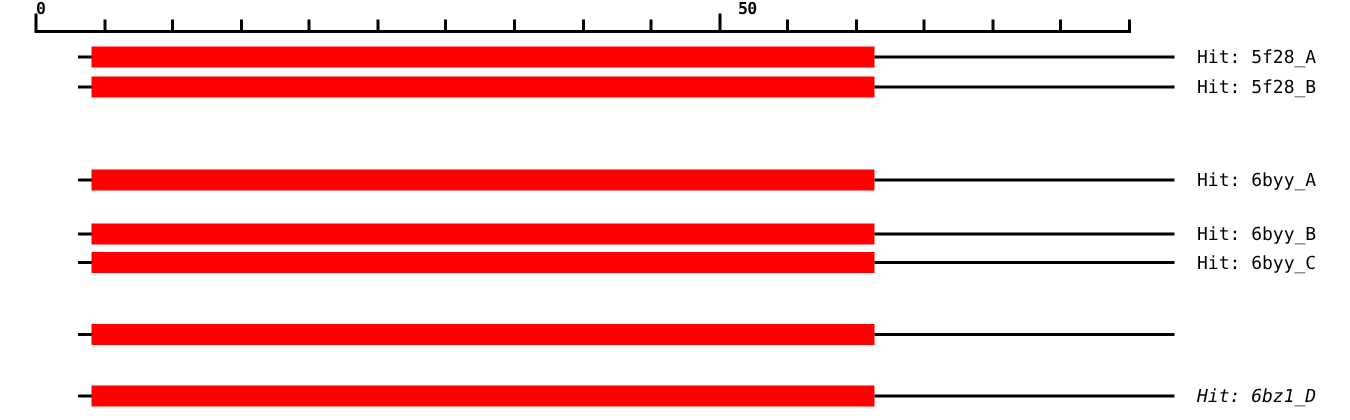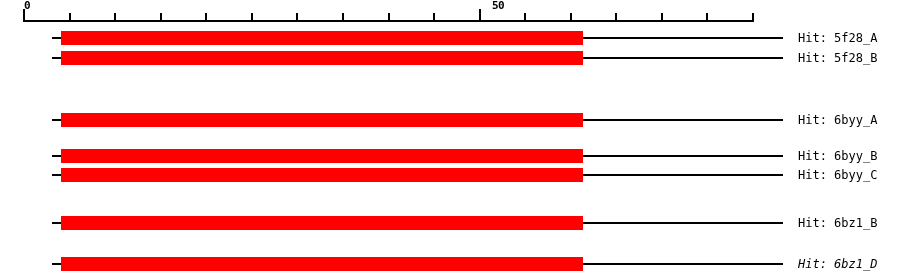--- a/index.html
+++ b/index.html
@@ -160,21 +160,20 @@
       <div class="hit-row" style="top: 137px; padding-left: 37px;">
         <div class="row-stub"></div>
         <div class="row-bar" style="left: 31.29px; width: 521.235px; background: rgb(255, 0, 0);"></div>
         <div class="row-tail" style="left: 552.525px; width: 200.475px; background: rgb(0, 0, 0);"></div>
         <div class="row-label">Hit: 6byy_C</div>
       </div>
       <div class="hit-row" style="top: 184.5px;">
         <div class="row-stub"></div>
         <div class="row-bar" style="left: 31.29px; width: 521.235px; background: rgb(255, 0, 0);"></div>
         <div class="row-tail" style="left: 552.525px; width: 200.475px; background: rgb(0, 0, 0);"></div>
-        <div class="row-label">Hit: 6bz1_B</div>
       </div>
       <div class="hit-row" style="top: 225.5px; font-style: italic;">
         <div class="row-stub"></div>
         <div class="row-bar" style="left: 31.29px; width: 521.235px; background: rgb(255, 0, 0);"></div>
         <div class="row-tail" style="left: 552.525px; width: 200.475px; background: rgb(0, 0, 0);"></div>
         <div class="row-label">Hit: 6bz1_D</div>
       </div>
     </div>
 
 </div>

